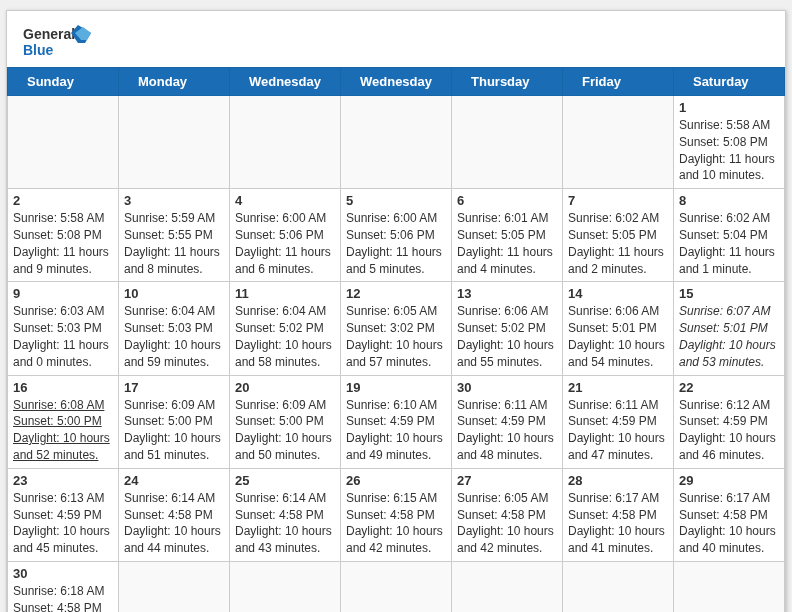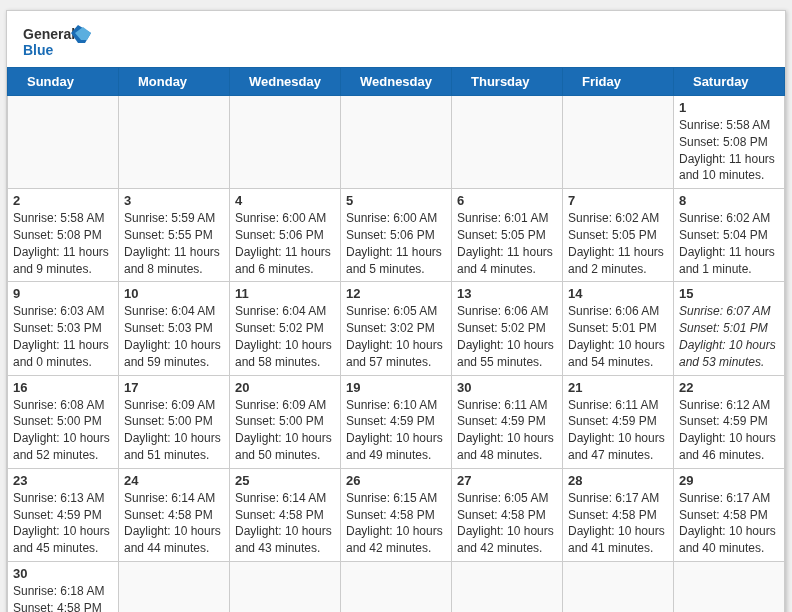--- a/index.html
+++ b/index.html
@@ -218,21 +218,21 @@
           <td>
             <span class="day-number">15</span>
             <div class="day-info" style="white-space: pre-line; font-style: italic;">Sunrise: 6:07 AM
 Sunset: 5:01 PM
 Daylight: 10 hours and 53 minutes.</div>
           </td>
         </tr>
         <tr>
           <td>
             <span class="day-number">16</span>
-            <div class="day-info" style="white-space: pre-line;">Sunrise: 6:08 AM
+            <div class="day-info" style="white-space: pre-line; text-decoration: underline;">Sunrise: 6:08 AM
 Sunset: 5:00 PM
 Daylight: 10 hours and 52 minutes.</div>
           </td>
           <td>
             <span class="day-number">17</span>
             <div class="day-info" style="white-space: pre-line;">Sunrise: 6:09 AM
 Sunset: 5:00 PM
 Daylight: 10 hours and 51 minutes.</div>
           </td>
           <td>

